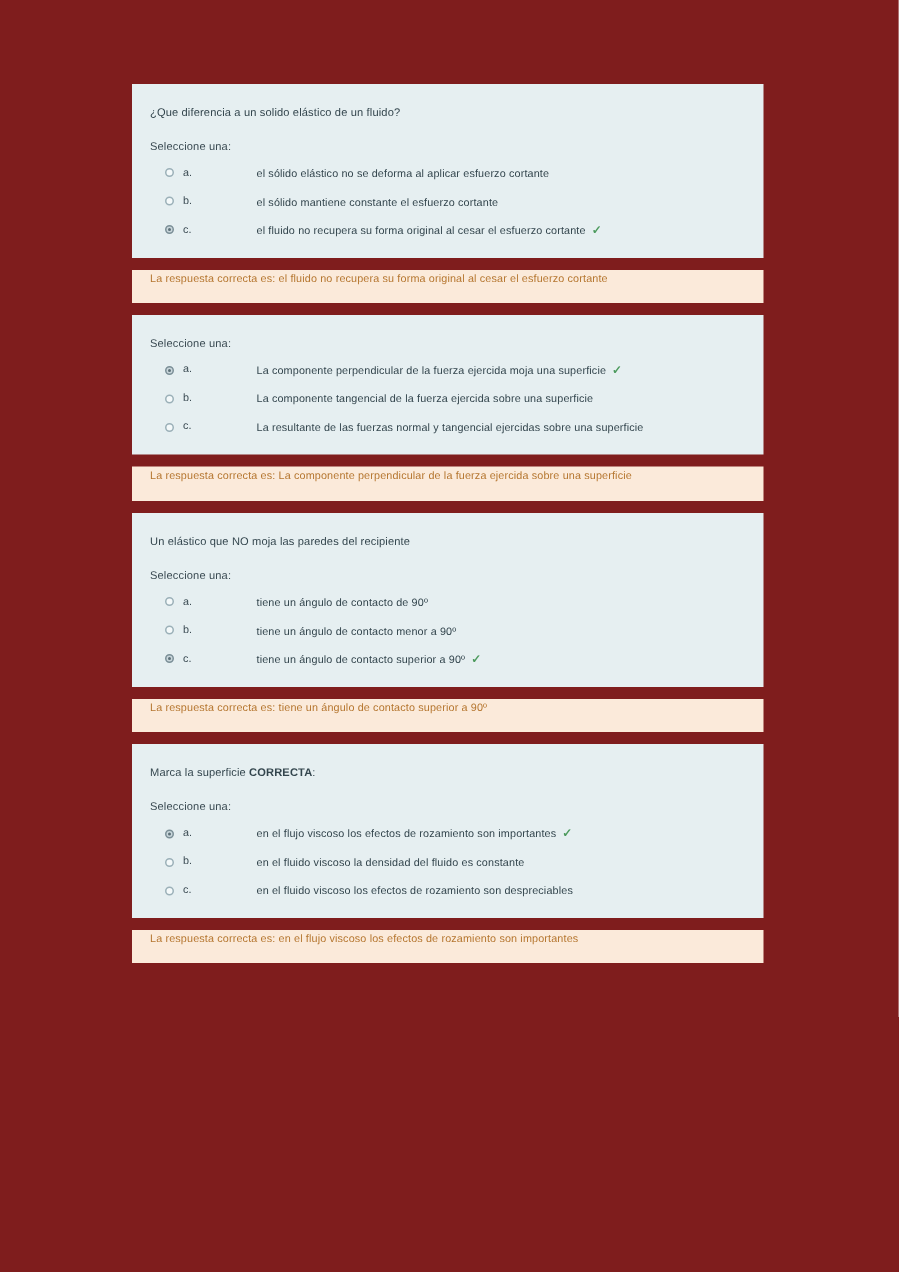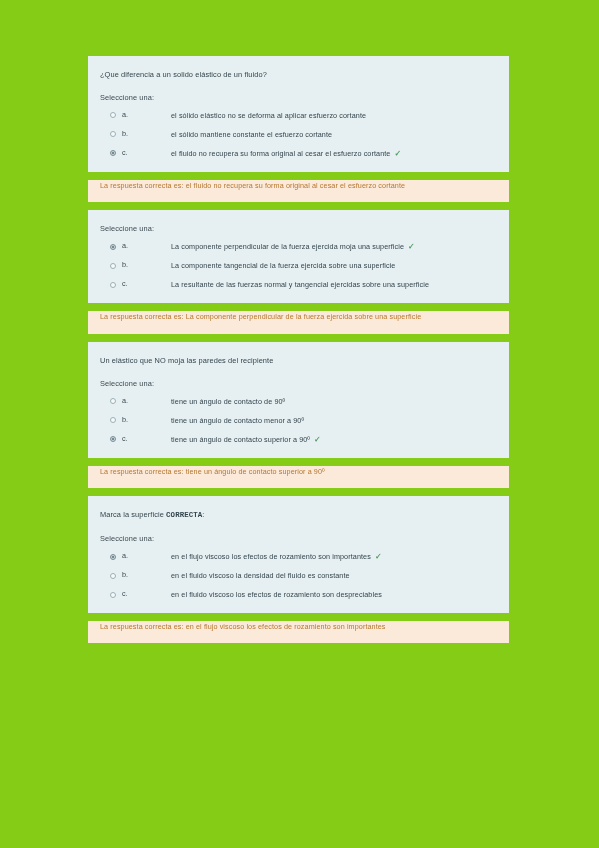--- a/index.html
+++ b/index.html
@@ -12,41 +12,41 @@
     height: 848px;
     font-family: "Liberation Sans", sans-serif;
     color: #2d3b42;
     -webkit-font-smoothing: antialiased;
     overflow: hidden;
   }
   .page {
     position: relative;
     width: 599px;
     height: 848px;
-    background: #84cc16;
+    background: #7f1d1d;
   }
   .quiz {
     position: absolute;
     left: 88px;
     top: 56px;
     width: 421px;
   }
   .qcard {
     background: #e6eff1;
     padding: 14px 12px 12px 12px;
     box-sizing: border-box;
   }
   .qtext {
     font-size: 7.4px;
     line-height: 1.35;
     color: #33454d;
     margin: 0 0 13px 0;
     letter-spacing: 0.1px;
   }
-  .qtext b { font-weight: bold; font-family: Liberation Mono, monospace; }
+  .qtext b { font-weight: bold; }
   .select-label {
     font-size: 7.4px;
     color: #3a4a52;
     margin: 0 0 9px 0;
     letter-spacing: 0.1px;
   }
   .options {
     margin: 0;
     padding: 0;
     list-style: none;

